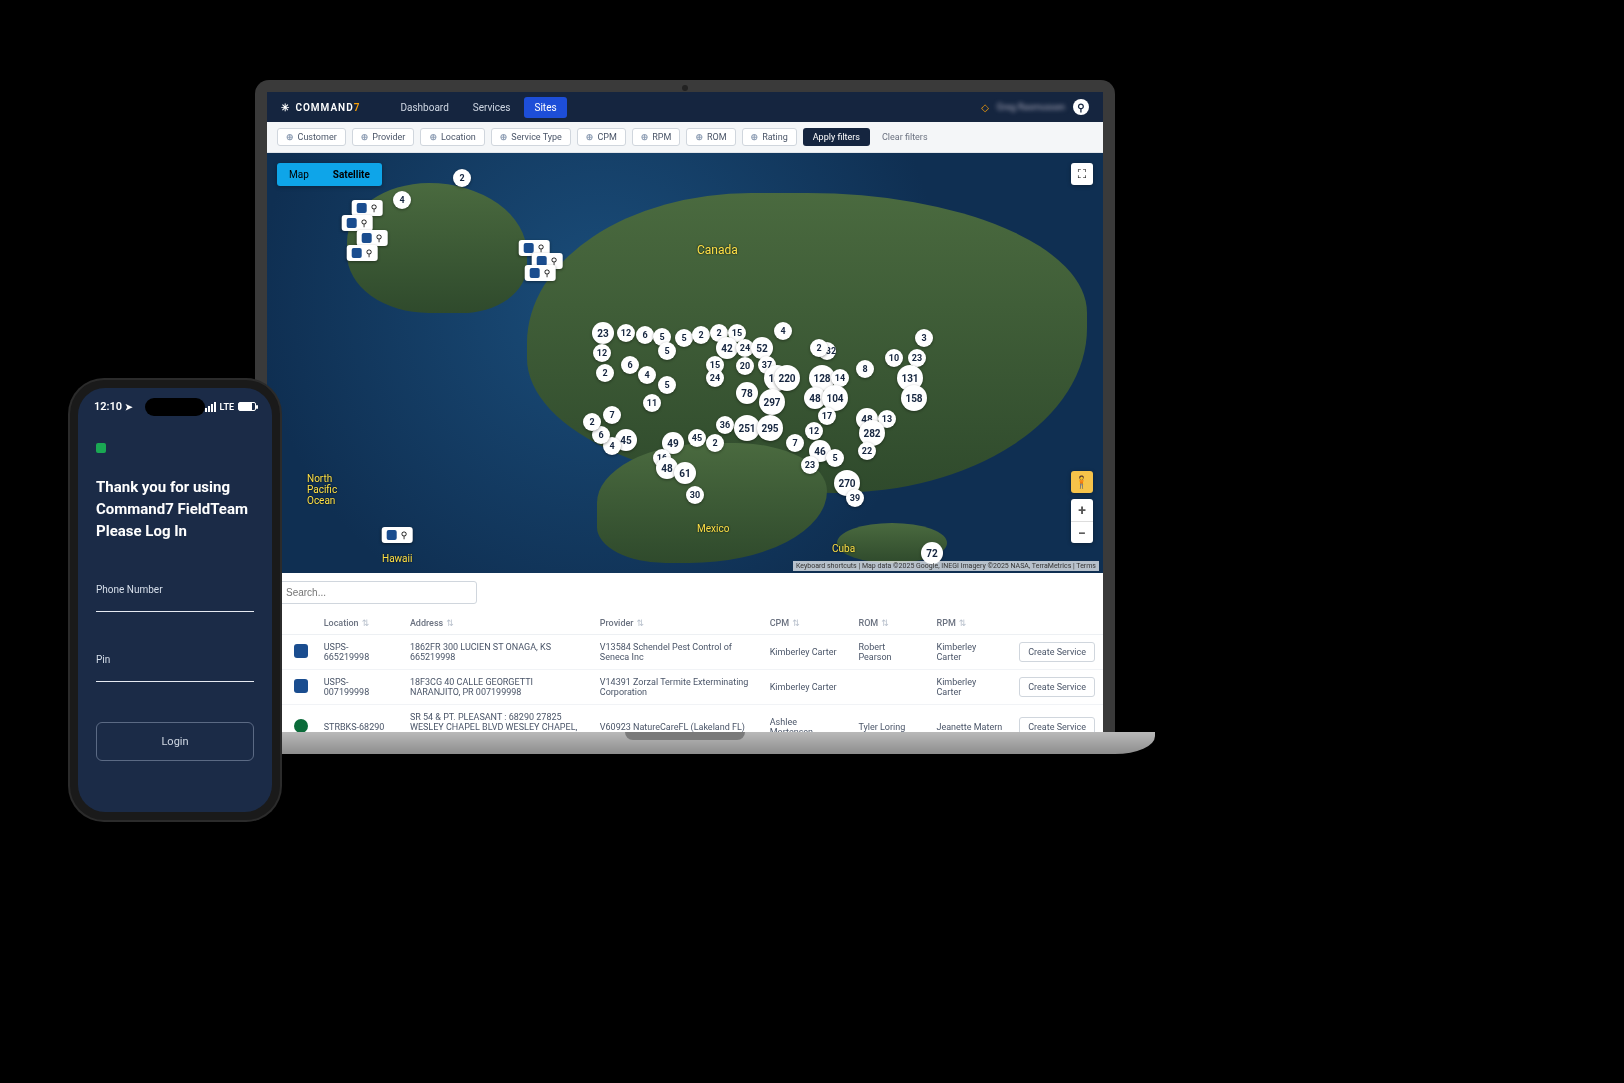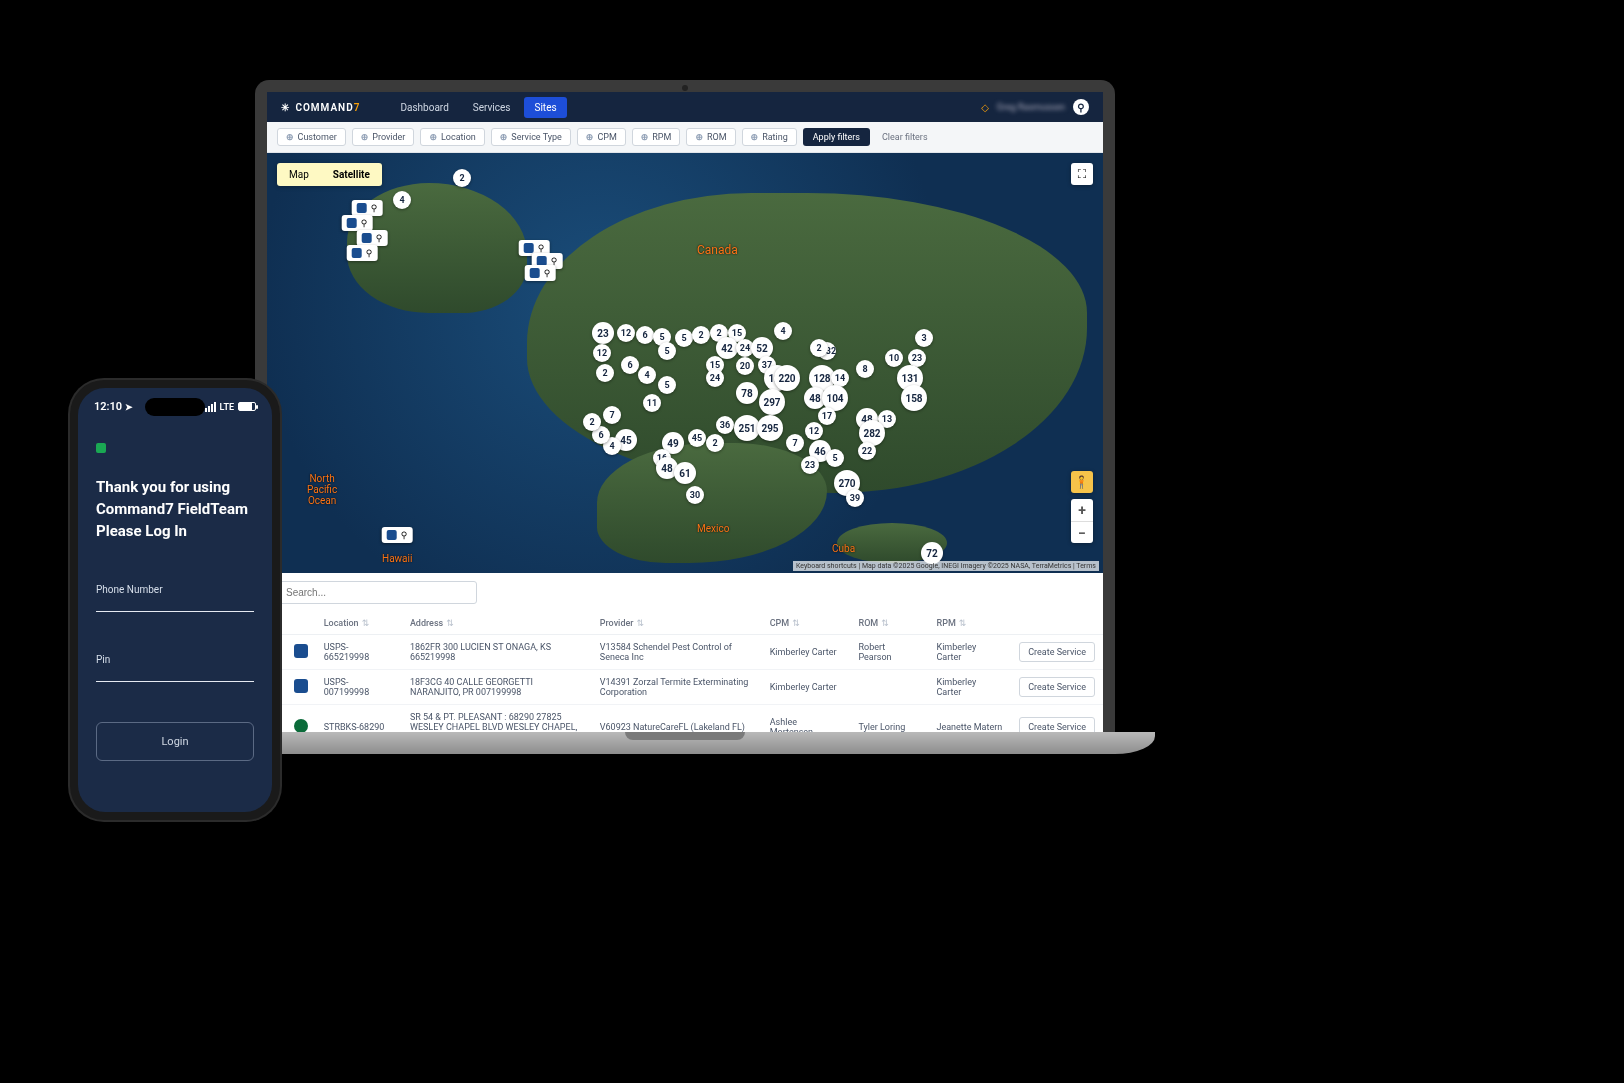--- a/index.html
+++ b/index.html
@@ -97,34 +97,34 @@
     background: linear-gradient(#4a6a3f,#2f4a2c);
     border-radius: 40% 50% 45% 55% / 50% 40% 55% 45%;
   }
   .land.na { left:260px; top:40px; width:560px; height:300px; }
   .land.ak { left:80px; top:30px; width:180px; height:130px; border-radius:50% 60% 40% 50%;}
   .land.mx { left:330px; top:290px; width:230px; height:120px; border-radius:50% 40% 60% 30%;}
   .land.cu { left:570px; top:370px; width:110px; height:40px; border-radius:50%;}
 
   .map-type-toggle {
     position:absolute; left:10px; top:10px; z-index:5;
-    background:#fef9c3; border-radius:3px; box-shadow:0 1px 4px rgba(0,0,0,.3);
+    background:#0ea5e9; border-radius:3px; box-shadow:0 1px 4px rgba(0,0,0,.3);
     display:flex; font-size:10px;
   }
   .map-type-toggle div { padding:6px 12px; cursor:pointer;}
   .map-type-toggle .sel { font-weight:700; }
 
   .map-ctrl { position:absolute; background:#fff; border-radius:3px; box-shadow:0 1px 4px rgba(0,0,0,.3); display:flex; align-items:center; justify-content:center; cursor:pointer;}
   .fullscreen { right:10px; top:10px; width:22px; height:22px; font-size:12px;}
   .zoom { right:10px; bottom:30px; width:22px; flex-direction:column;}
   .zoom div{ height:22px; width:100%; display:flex;align-items:center;justify-content:center; font-size:14px; font-weight:700; color:#555;}
   .zoom div+div{border-top:1px solid #ddd;}
   .pegman { right:10px; bottom:80px; width:22px; height:22px; background:#f6c34a; font-size:12px;}
 
-  .map-label { position:absolute; color:#f97316; font-size:10px; text-shadow:0 0 2px #000; pointer-events:none;text-align:center;}
+  .map-label { position:absolute; color:#fde047; font-size:10px; text-shadow:0 0 2px #000; pointer-events:none;}
   .map-attrib { position:absolute; right:4px; bottom:2px; font-size:7px; color:#333; background:rgba(255,255,255,.7); padding:1px 3px;}
 
   .cluster {
     position:absolute; background:#fff; color:#15253f; font-weight:700;
     border-radius:50%; display:flex; align-items:center; justify-content:center;
     font-size:9px; box-shadow:0 1px 3px rgba(0,0,0,.4); cursor:pointer;
     transform:translate(-50%,-50%);
   }
   .cluster.s { width:18px; height:18px; }
   .cluster.m { width:22px; height:22px; font-size:10px;}

